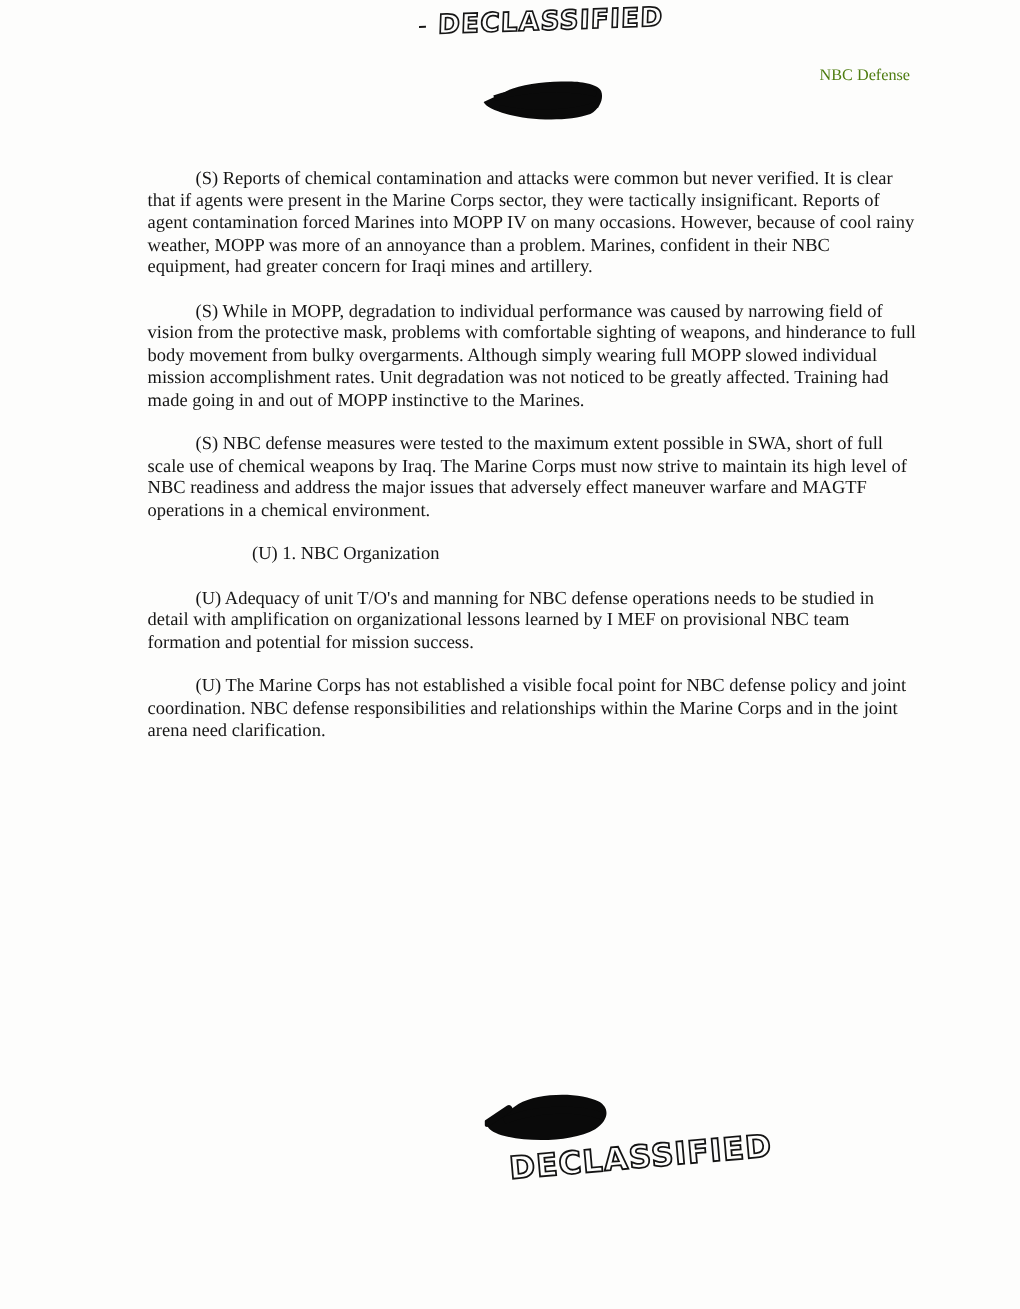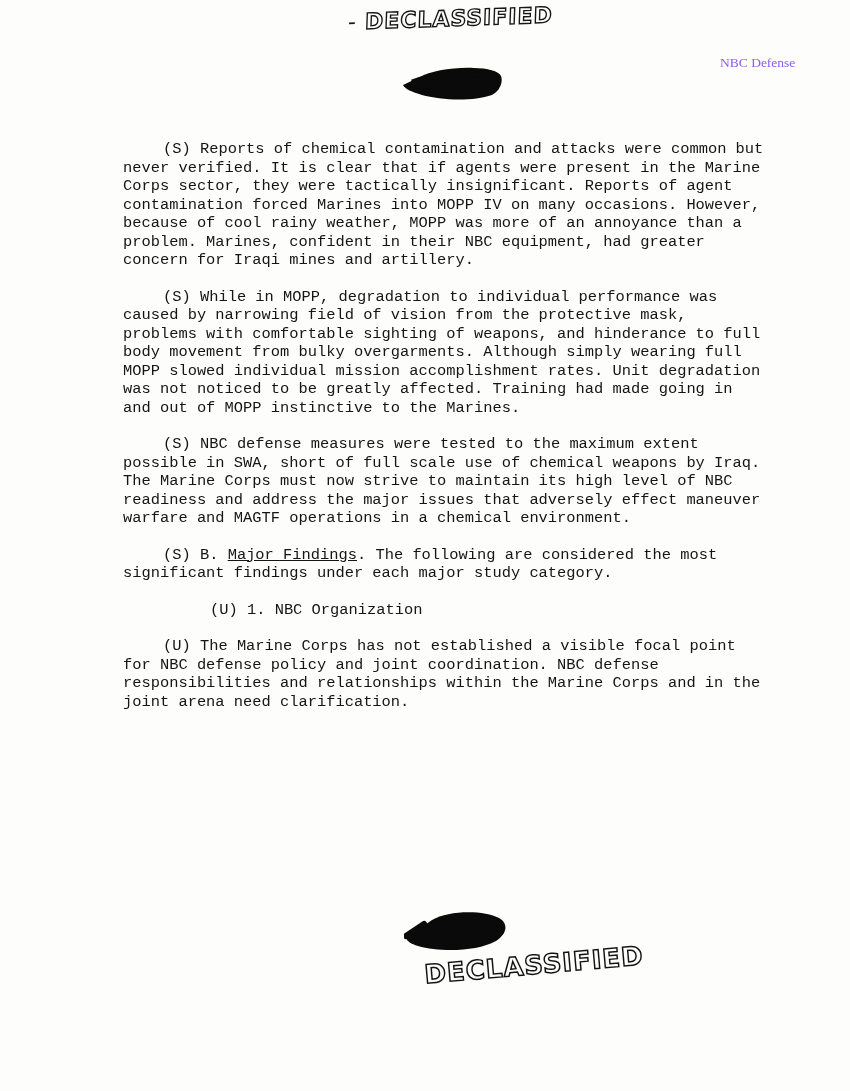--- a/index.html
+++ b/index.html
@@ -40,44 +40,43 @@
     font-size: 26px;
     letter-spacing: 1px;
     color: rgba(255,255,255,0);
     -webkit-text-stroke: 1.5px #131313;
     transform: rotate(-5deg);
     white-space: nowrap;
   }
 
   .header-right {
     position: absolute;
-    left: 720px;
+    left: 683px;
     top: 55px;
     font-size: 13.5px;
-    color: #8b5cf6;
+    color: #4d7c0f;
     text-align: right;
   }
 
   .blob { position: absolute; }
   .blob-top { left: 402px; top: 62px; }
   .blob-bottom { left: 404px; top: 906px; }
 
   .text-body {
     position: absolute;
     left: 123px;
     top: 140px;
     width: 645px;
     font-size: 15.4px;
     line-height: 18.5px;
     text-align: left;
   }
   .text-body p {
     margin: 0 4px 18px 0;
     text-indent: 40px;
-    font-family: Liberation Mono, monospace;
   }
   .text-body p.section-heading {
     text-indent: 87px;
   }
   .underline { text-decoration: underline; }
 </style>
 </head>
 <body>
 
 <div class="page">
@@ -92,24 +91,24 @@
       <path d="M10,20 C30,12 70,10 95,16" stroke="#0a0a0a" stroke-width="5" fill="none"></path>
       <path d="M14,28 C40,34 75,33 96,25" stroke="#0a0a0a" stroke-width="5" fill="none"></path>
     </svg>
   </div>
 
   <div class="text-body">
     <p>(S) Reports of chemical contamination and attacks were common but never verified.  It is clear that if agents were present in the Marine Corps sector, they were tactically insignificant.  Reports of agent contamination forced Marines into MOPP IV on many occasions.  However, because of cool rainy weather, MOPP was more of an annoyance than a problem.  Marines, confident in their NBC equipment, had greater concern for Iraqi mines and artillery.</p>
     <p>(S) While in MOPP, degradation to individual performance was caused by narrowing field of vision from the protective mask, problems with comfortable sighting of weapons, and hinderance to full body movement from bulky overgarments.  Although simply wearing full MOPP slowed individual mission accomplishment rates.  Unit degradation was not noticed to be greatly affected.  Training had made going in and out of MOPP instinctive to the Marines.</p>
     <p>(S) NBC defense measures were tested to the maximum extent possible in SWA, short of full scale use of chemical weapons by Iraq.  The Marine Corps must now strive to maintain its high level of NBC readiness and address the major issues that adversely effect maneuver warfare and MAGTF operations in a chemical environment.</p>
 
-    <p><span>(S) B.  </span><span class="underline">Major Findings</span><span>. The following are considered the most significant findings under each major study category.</span></p>
 
     <p class="section-heading">(U) 1.  NBC Organization</p>
 
+    <p>(U) Adequacy of unit T/O's and manning for NBC defense operations needs to be studied in detail with amplification on organizational lessons learned by I MEF on provisional NBC team formation and potential for mission success.</p>
     <p>(U) The Marine Corps has not established a visible focal point for NBC defense policy and joint coordination.  NBC defense responsibilities and relationships within the Marine Corps and in the joint arena need clarification.</p>
   </div>
 
   <div class="blob blob-bottom">
     <svg width="108" height="52" viewBox="0 0 108 52">
       <path d="M2,32 L28,14 C45,4 80,4 95,12 C104,17 104,27 92,35 C72,46 35,46 14,40 C7,38 3,35 2,32 Z" fill="#0a0a0a"></path>
       <path d="M20,18 L2,30" stroke="#0a0a0a" stroke-width="6" fill="none" stroke-linecap="round"></path>
       <path d="M16,28 C40,18 75,16 98,24" stroke="#0a0a0a" stroke-width="6" fill="none"></path>
     </svg>
   </div>

